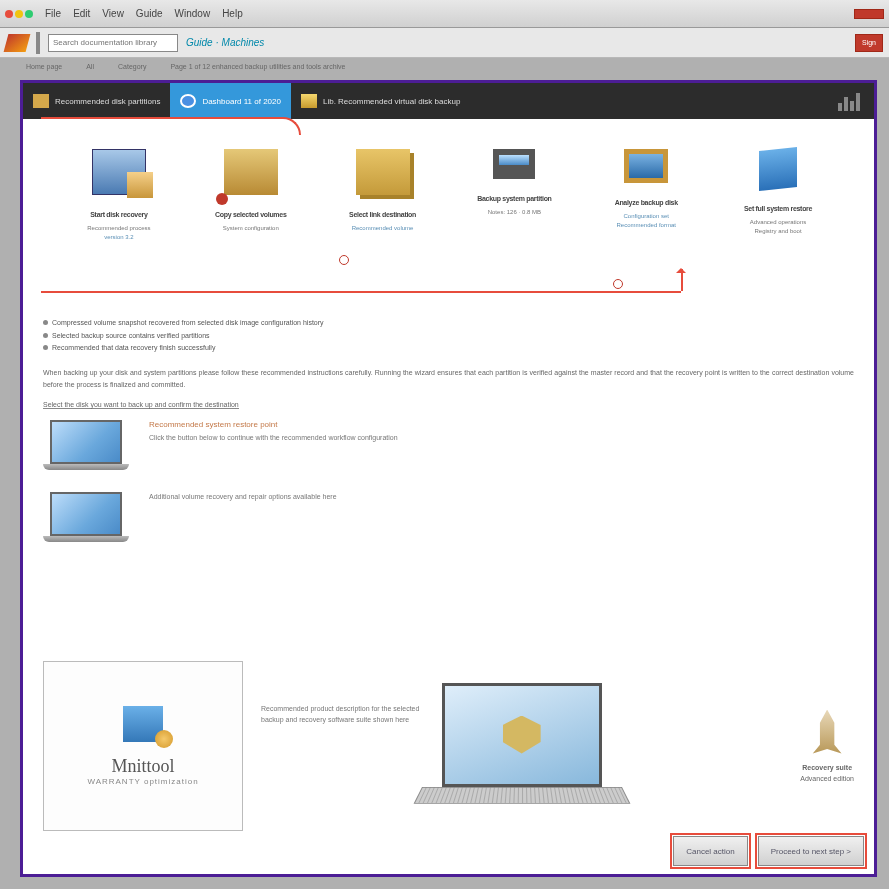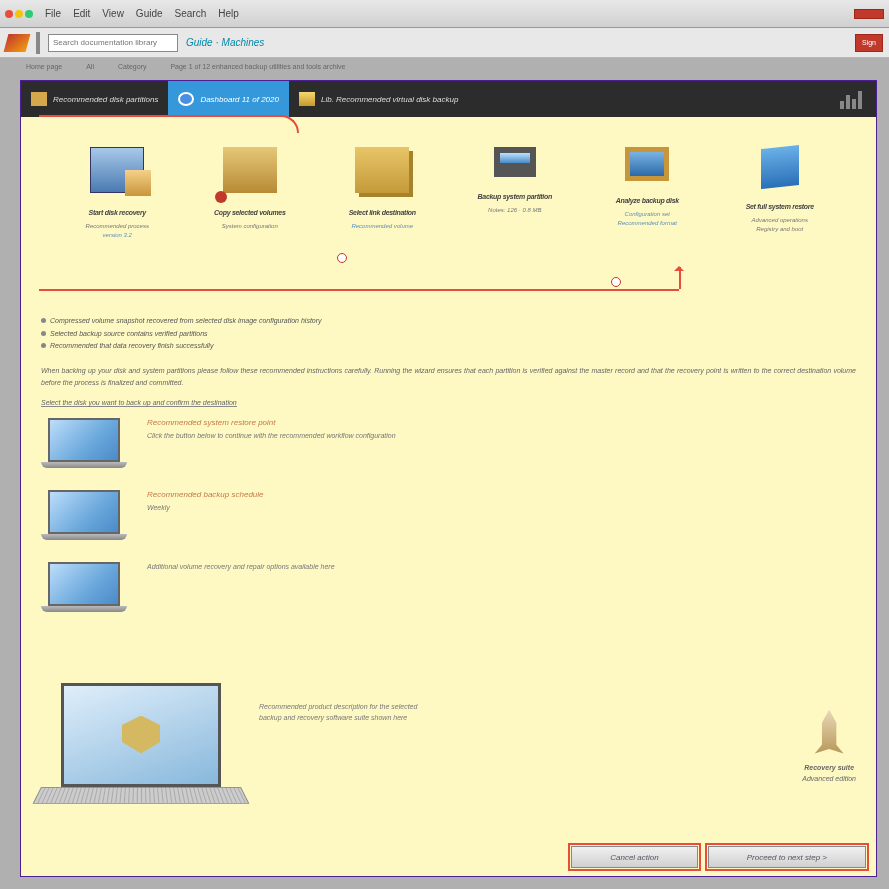--- a/index.html
+++ b/index.html
@@ -9,21 +9,21 @@
 .tl{width:8px;height:8px;border-radius:50%;}
 .tl.r{background:#e74c3c;}.tl.y{background:#f1c40f;}.tl.g{background:#2ecc71;}
 .menubar .close{margin-left:auto;width:30px;height:10px;background:#c0392b;border:1px solid #a02818;}
 .toolbar{height:30px;background:#e8e8e8;border-bottom:1px solid #b8b8b8;display:flex;align-items:center;padding:2px 6px;gap:8px;}
 .books-icon{width:22px;height:18px;background:linear-gradient(135deg,#c0392b,#f39c12);transform:skewX(-15deg);}
 .pencil-icon{width:4px;height:22px;background:#888;}
 .searchbox{width:130px;height:18px;border:1px solid #888;background:#fff;font-size:8px;padding:0 4px;color:#888;}
 .toolbar-title{font-size:10px;color:#0088aa;font-style:italic;}
 .toolbar .right-btn{margin-left:auto;width:28px;height:18px;background:#c0392b;color:#fff;font-size:7px;display:flex;align-items:center;justify-content:center;border:1px solid #a02818;}
 .breadcrumbs{height:16px;display:flex;gap:24px;padding:0 26px;font-size:7px;color:#666;align-items:center;}
-.content{position:absolute;left:20px;right:12px;top:80px;bottom:12px;background:#fef9c3;border:1px solid #4c1d95;font-style:italic;}
+.content{position:absolute;left:20px;right:12px;top:80px;bottom:12px;background:#ffffff;border:3px solid #4c1d95;}
 .blackbar{height:36px;background:#2c2c2c;display:flex;align-items:stretch;color:#ddd;font-size:8px;}
 .blackbar .seg{display:flex;align-items:center;padding:0 10px;gap:6px;}
 .blackbar .seg.active{background:#3498db;color:#fff;}
 .blackbar .spacer{flex:1;}
 .blackbar .chart{width:26px;height:20px;align-self:center;margin-right:10px;display:flex;align-items:flex-end;gap:2px;}
 .chart span{width:4px;background:#888;}
 .mini-icon{width:16px;height:14px;background:#d4a84b;}
 .mini-icon.blue{background:#4a90e2;border:2px solid #fff;border-radius:50%;box-sizing:border-box;}
 .mini-icon.folder{background:linear-gradient(#f5d76e,#c79a2d);}
 .steps{position:relative;height:190px;display:flex;justify-content:space-around;padding:30px 30px 10px;}
@@ -67,36 +67,36 @@
 .product-box .tag{font-size:8px;color:#888;letter-spacing:1px;}
 .big-laptop{position:relative;width:200px;}
 .big-laptop .screen{width:160px;height:104px;background:linear-gradient(160deg,#dfeefa,#88b8dc);border:3px solid #555;margin:0 auto;display:flex;align-items:center;justify-content:center;}
 .big-laptop .screen .shield{width:38px;height:38px;background:#d4b862;clip-path:polygon(50% 0,100% 25%,100% 70%,50% 100%,0 70%,0 25%);}
 .big-laptop .kbd{width:200px;height:22px;background:repeating-linear-gradient(90deg,#ccc 0 3px,#aaa 3px 4px);border:1px solid #888;transform:perspective(200px) rotateX(45deg);transform-origin:top;}
 .side-prod{text-align:center;font-size:7px;color:#666;}
 .side-prod .rocket{width:36px;height:44px;background:linear-gradient(#e8d8b8,#b89858);clip-path:polygon(50% 0,70% 30%,70% 80%,90% 100%,50% 90%,10% 100%,30% 80%,30% 30%);margin:0 auto 10px;}
 .side-prod .t{font-weight:bold;margin-bottom:4px;}
 .mid-blurb{position:absolute;left:238px;top:620px;font-size:7px;color:#777;width:170px;line-height:1.6;}
 .footer-btns{position:absolute;right:10px;bottom:8px;display:flex;gap:10px;}
-.fbtn{height:22px;padding:0 38px;font-size:8px;color:#556;background:linear-gradient(#f0f0f0,#d0d0d0);border:1px solid #888;display:flex;align-items:center;outline:2px solid #e74c3c;outline-offset:1px;}
+.fbtn{height:30px;padding:0 12px;font-size:8px;color:#556;background:linear-gradient(#f0f0f0,#d0d0d0);border:1px solid #888;display:flex;align-items:center;outline:2px solid #e74c3c;outline-offset:1px;}
 </style>
 </head>
 <body>
 
 <div class="menubar">
   <div class="traffic">
     <div class="tl r"></div>
     <div class="tl y"></div>
     <div class="tl g"></div>
   </div>
   <span>File</span>
   <span>Edit</span>
   <span>View</span>
   <span>Guide</span>
-  <span>Search</span>
+  <span>Window</span>
   <span>Help</span>
   <div class="close"></div>
 </div>
 
 <div class="toolbar">
   <div class="books-icon"></div>
   <div class="pencil-icon"></div>
   <input class="searchbox" placeholder="Search documentation library" style="">
   <span class="toolbar-title">Guide · Machines</span>
   <div class="right-btn">Sign</div>
@@ -203,36 +203,31 @@
           <div class="t">Recommended system restore point</div>
           <div class="d">Click the button below to continue with the recommended workflow configuration</div>
         </div>
     </div>
     <div class="lap-row">
       <div class="laptop">
           <div class="screen"></div>
           <div class="base"></div>
         </div>
       <div class="lap-text">
-          <div class="t">Recommended backup schedule</div>
-          <div class="d">Weekly</div>
-        </div>
-    </div>
-    <div class="lap-row">
-      <div class="laptop">
-          <div class="screen"></div>
-          <div class="base"></div>
-        </div>
-      <div class="lap-text">
           <div class="d">Additional volume recovery and repair options available here</div>
         </div>
     </div>
   </div>
 
   <div class="bottom-row">
+    <div class="product-box">
+      <div class="icon"></div>
+      <div class="name">Mnittool</div>
+      <div class="tag">WARRANTY optimization</div>
+    </div>
     <div class="big-laptop">
       <div class="screen">
           <div class="shield"></div>
         </div>
       <div class="kbd"></div>
     </div>
     <div class="side-prod">
       <div class="rocket"></div>
       <div class="t">Recovery suite</div>
       <div>Advanced edition</div>

